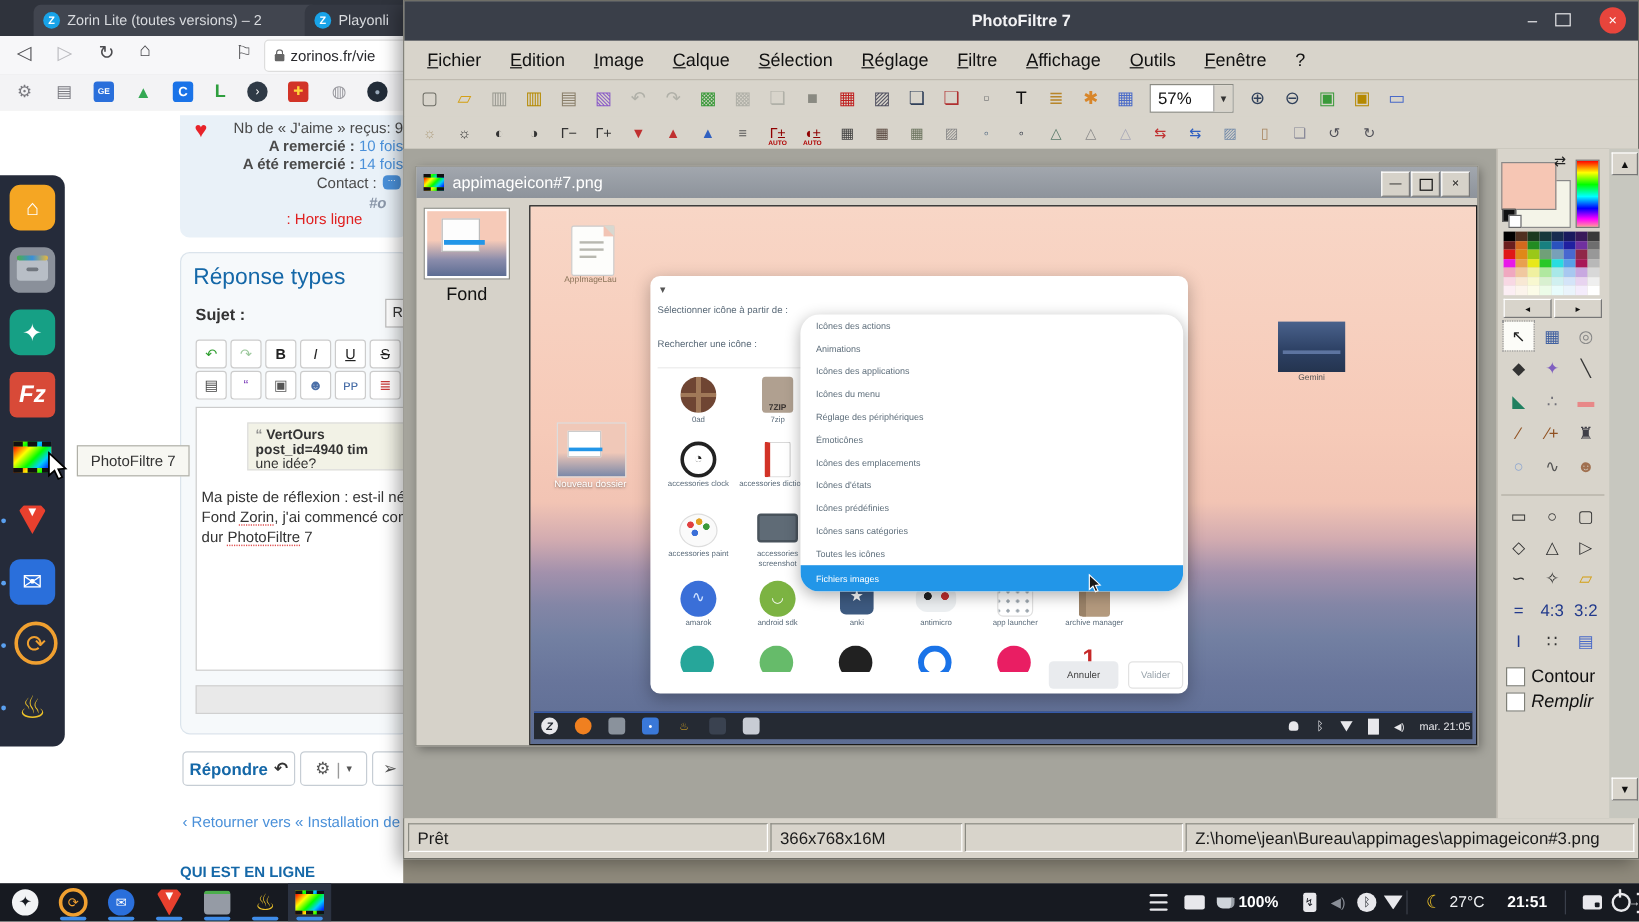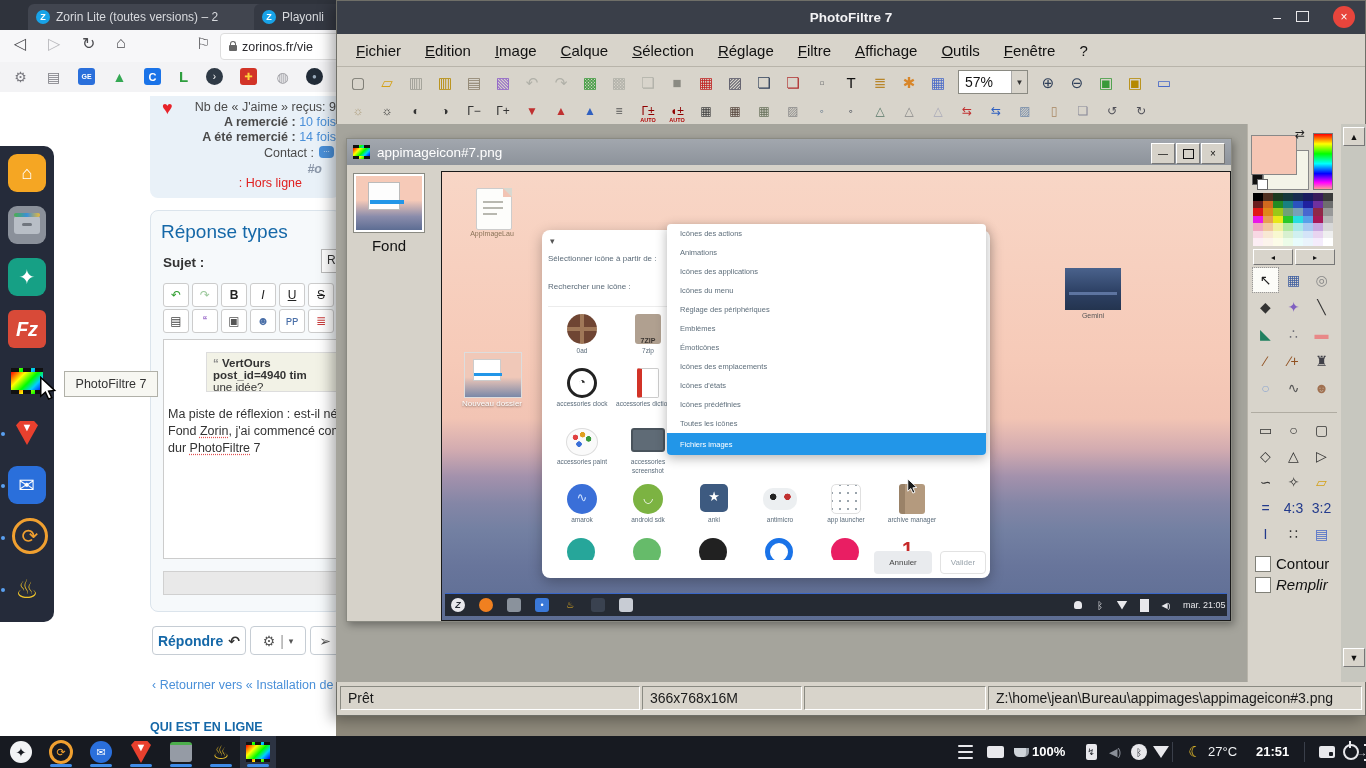--- a/index.html
+++ b/index.html
@@ -103,21 +103,21 @@
     border-top:3px dashed #111;border-bottom:3px dashed #111;box-sizing:border-box;}
   .canvas{position:absolute;left:94px;top:32px;width:788px;height:448px;border:1px solid #1a1a1a;
     background:linear-gradient(180deg,#f8d6c6 0%,#f6cab8 42%,#f2c4b4 55%,#d2abb0 62%,#a391ac 68%,
       #8486a6 74%,#7380a2 80%,#68759b 88%,#5d6d93 100%);overflow:hidden;}
   
   .dlg{position:absolute;background:#fff;border-radius:8px;box-shadow:0 4px 14px rgba(0,0,0,.28);}
   .dtxt{position:absolute;font-size:8px;color:#5a6a78;white-space:nowrap;}
   .gcell{position:absolute;width:64px;text-align:center;}
   .glab{position:absolute;width:64px;text-align:center;font-size:6.5px;line-height:1.35;color:#5a6b7a;}
   .gic{margin:0 auto;}
-  .ddown{position:absolute;background:#fff;border-radius:4px;box-shadow:0 3px 12px rgba(0,0,0,.3);overflow:hidden;}
+  .ddown{position:absolute;background:#fff;border-radius:16px;box-shadow:0 3px 12px rgba(0,0,0,.3);overflow:hidden;margin-top:38px;}
   .ddown .mi{height:19px;display:flex;align-items:center;padding-left:13px;font-size:7.5px;color:#5f6f7c;}
   .ddown .misel{height:22px;display:flex;align-items:center;padding-left:13px;font-size:7.5px;color:#fff;
     background:#2296e8;}
   .dbtn{position:absolute;height:23px;border-radius:4px;display:flex;align-items:center;justify-content:center;
     font-size:8px;}
   .imglab{position:absolute;text-align:center;}
   
   .itb{position:absolute;left:3px;bottom:4px;width:782px;height:22px;background:#252a33;border-top:1px solid #3a66c8;}
   .itbi{position:absolute;top:4px;width:14px;height:14px;border-radius:3px;display:flex;align-items:center;
     justify-content:center;font-size:9px;}
@@ -634,25 +634,25 @@
         <div class="dbtn" style="left:398px;top:321px;width:46px;background:#fff;border:1px solid #e2e2e2;color:#9aa4ac;box-sizing:border-box;">Valider</div>
       </div>
 
       <div class="ddown" style="left:225px;top:52px;width:319px;">
         <div>
           <div class="mi">Icônes des actions</div>
             <div class="mi">Animations</div>
             <div class="mi">Icônes des applications</div>
             <div class="mi">Icônes du menu</div>
             <div class="mi">Réglage des périphériques</div>
-            <div class="mi">Emblèmes</div>
             <div class="mi">Émoticônes</div>
             <div class="mi">Icônes des emplacements</div>
             <div class="mi">Icônes d'états</div>
             <div class="mi">Icônes prédéfinies</div>
+            <div class="mi">Icônes sans catégories</div>
             <div class="mi">Toutes les icônes</div>
         </div>
         <div class="misel">Fichiers images</div>
       </div>
       <svg class="abs" style="left:464px;top:306px;" width="13" height="17" viewBox="0 0 12 18">
         <path d="M1 1 L1 14 L4.2 11.2 L6.4 16 L8.6 15 L6.4 10.4 L10.6 10 Z" fill="#1a1a1a" stroke="#fff" stroke-width="1"></path>
       </svg>
 
       <div class="itb">
         <span class="itbi" style="left:6px;background:#e8e8ec;color:#252a33;border-radius:50%;font-weight:bold;font-style:italic;">Z</span>

